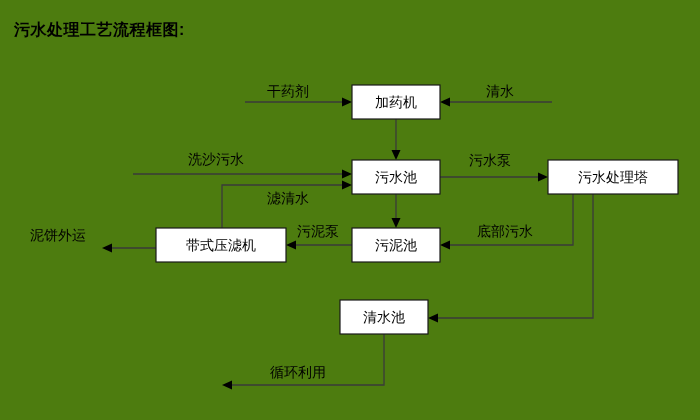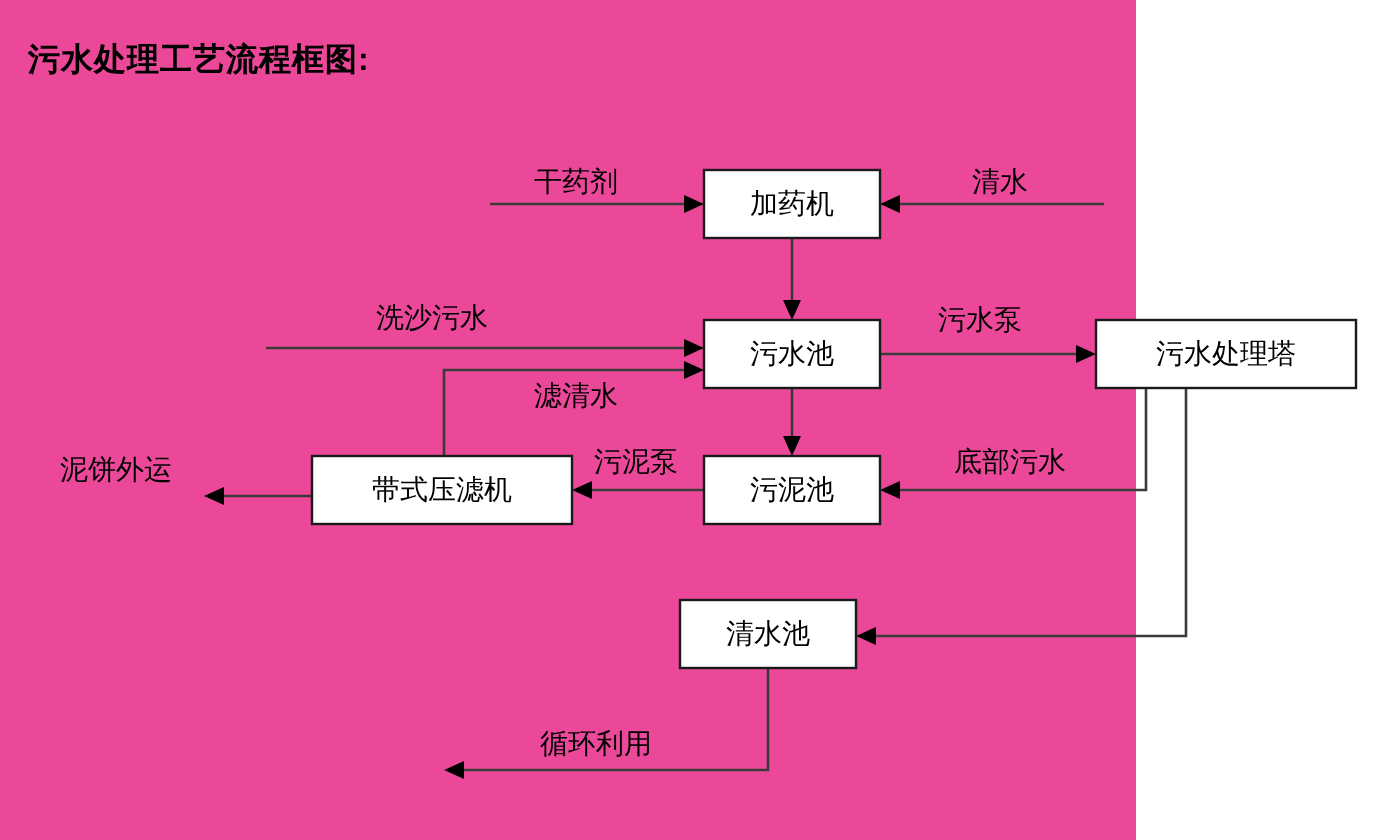--- a/index.html
+++ b/index.html
@@ -10,23 +10,23 @@
   body {
     width: 700px;
     height: 420px;
     font-family: "Liberation Sans", "DejaVu Sans", sans-serif;
     color: #000000;
     overflow: hidden;
     position: relative;
   }
   #page {
     position: relative;
-    width: 568px;
+    width: 700px;
     height: 420px;
-    background: #ec4899;
+    background: #4d7c0f;
   }
   #diagram-title {
     position: absolute;
     left: 14px;
     top: 20px;
     font-size: 16px;
     font-weight: bold;
     letter-spacing: 0.5px;
     color: #000000;
     white-space: nowrap;

